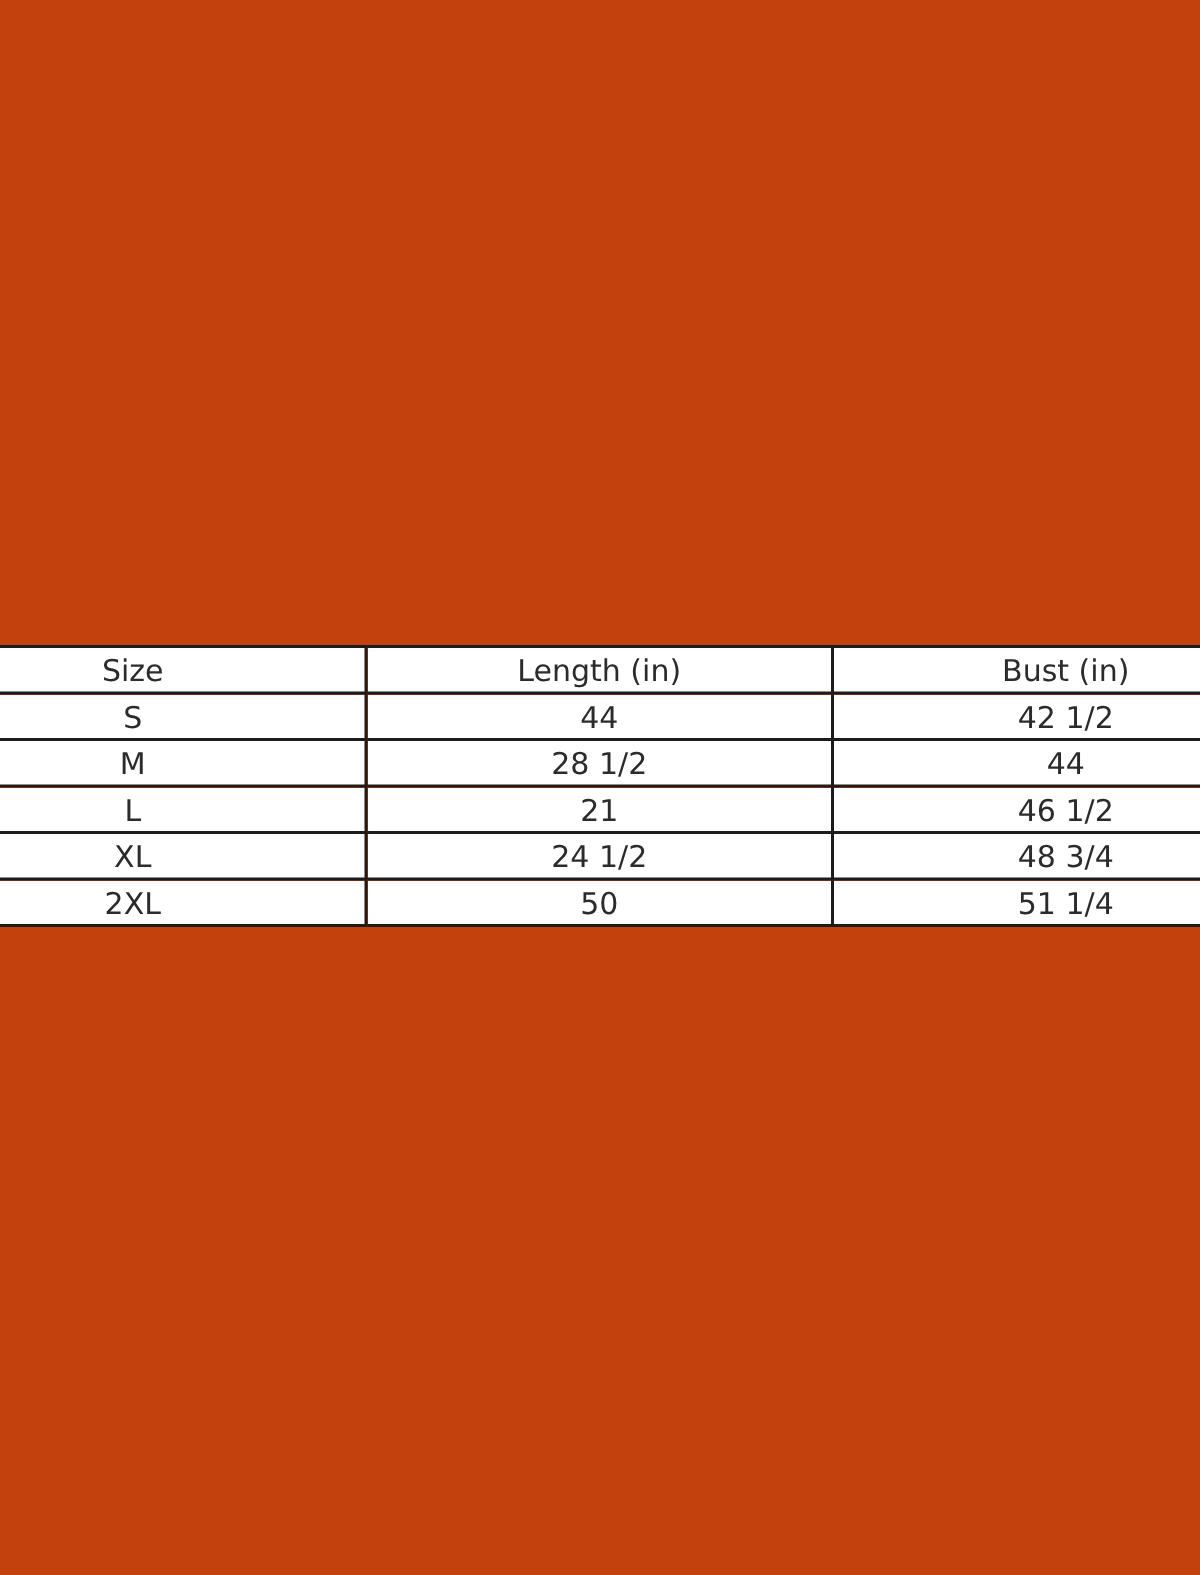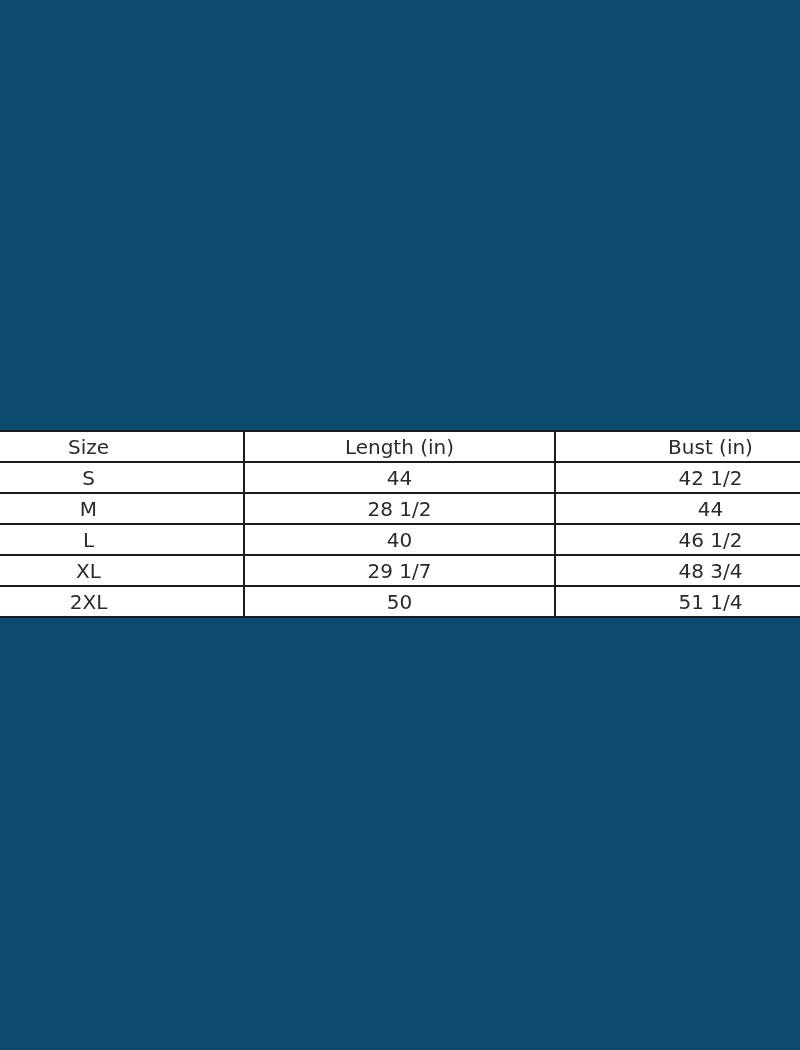--- a/index.html
+++ b/index.html
@@ -4,21 +4,21 @@
 <style>
   html, body {
     margin: 0;
     padding: 0;
     background: #ffffff;
   }
   .page {
     position: relative;
     width: 800px;
     height: 1050px;
-    background: #0c4a6e;
+    background: #c2410c;
     overflow: hidden;
     font-family: "DejaVu Sans", sans-serif;
   }
   
   table.size-chart {
     position: absolute;
     top: 430px;
     left: -68px;
     width: 935px;
     border-collapse: collapse;
@@ -59,26 +59,26 @@
           <td>44</td>
           <td>42 1/2</td>
         </tr>
         <tr>
           <td>M</td>
           <td>28 1/2</td>
           <td>44</td>
         </tr>
         <tr>
           <td>L</td>
-          <td>40</td>
+          <td>21</td>
           <td>46 1/2</td>
         </tr>
         <tr>
           <td>XL</td>
-          <td>29 1/7</td>
+          <td>24 1/2</td>
           <td>48 3/4</td>
         </tr>
         <tr>
           <td>2XL</td>
           <td>50</td>
           <td>51 1/4</td>
         </tr>
       </tbody>
   </table>
 </div>

